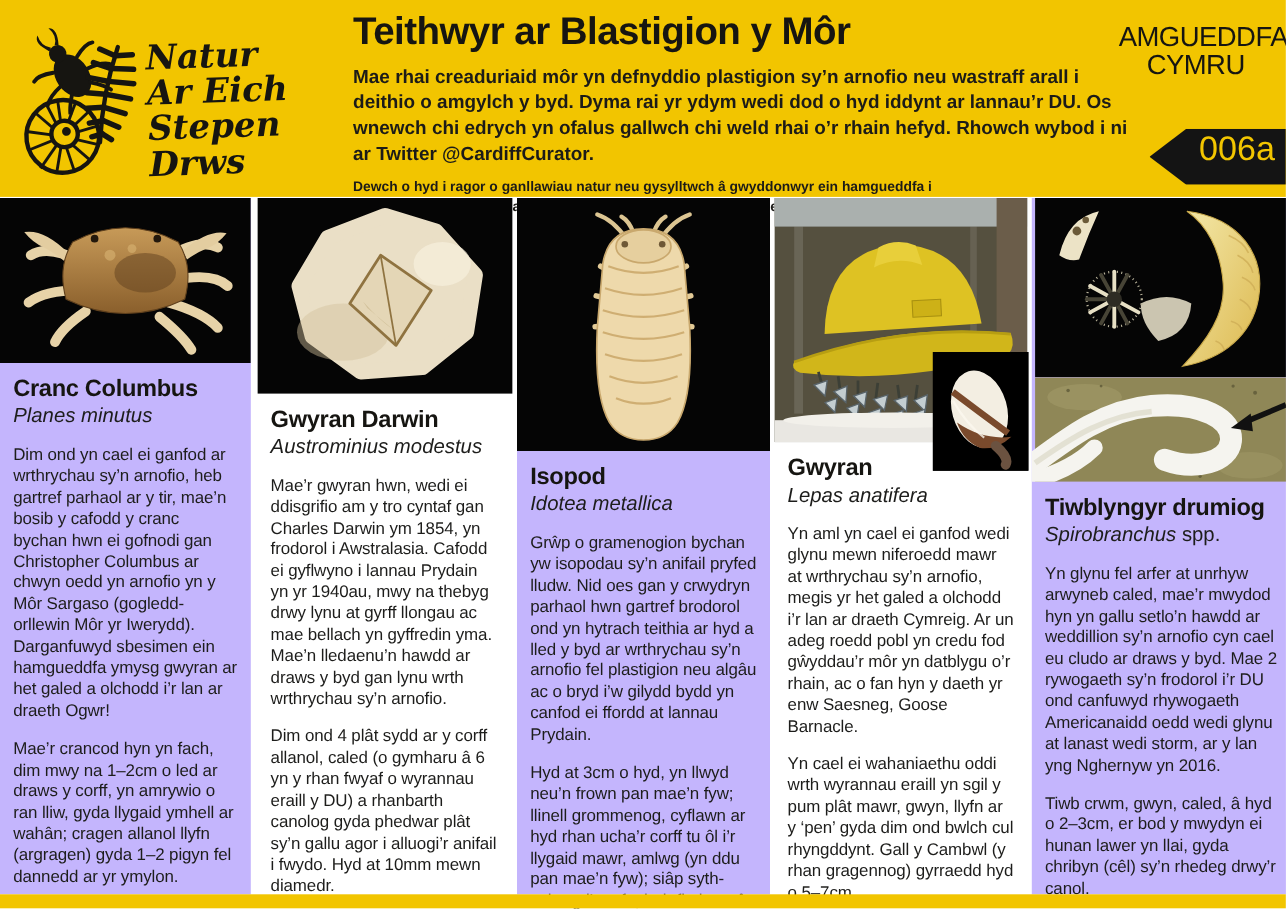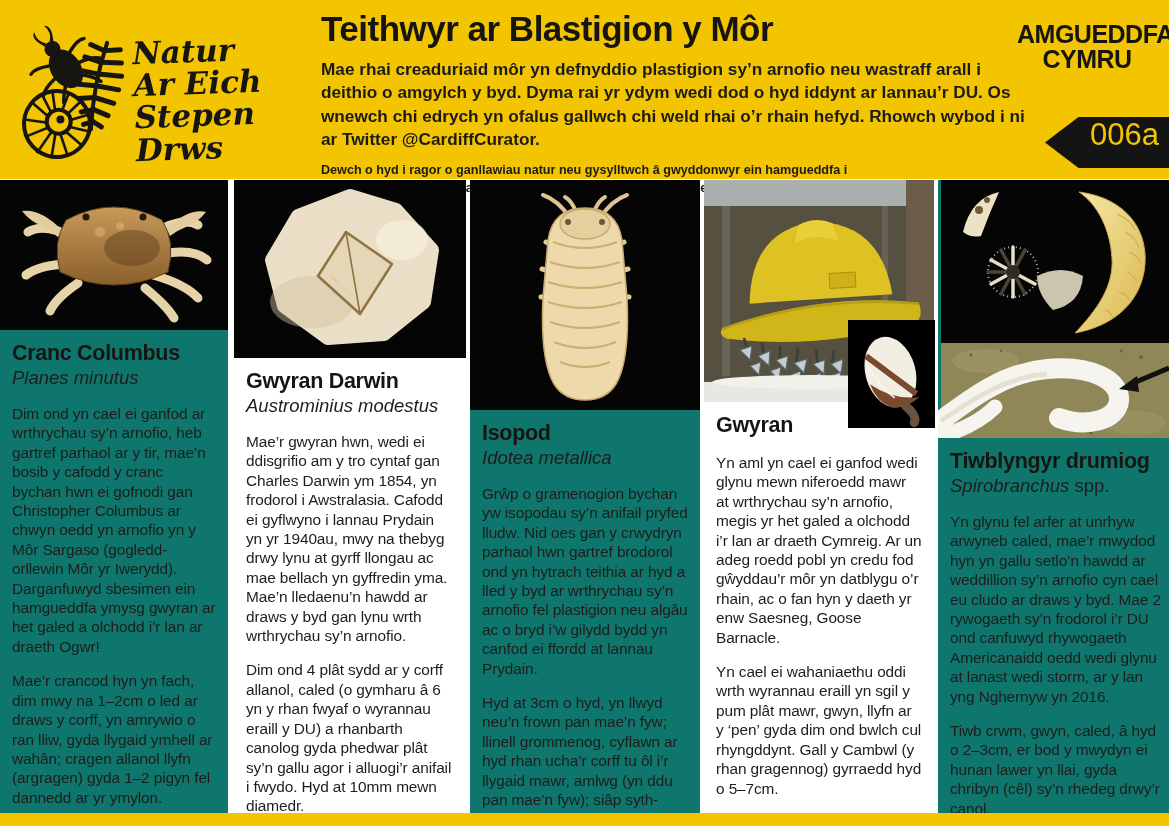--- a/index.html
+++ b/index.html
@@ -18,28 +18,28 @@
   .logo-text { position:absolute; left:126px; top:26px; font-family:"DejaVu Serif", serif;
     font-style:italic; font-weight:bold; color:#161511; line-height:1.04; transform:rotate(-2deg); }
   .logo-text .l1 { font-size:31px; }
   .logo-text .l2 { font-size:31px; }
   .logo-text .l3 { font-size:31px; }
   .header-text { position:absolute; left:321px; top:9px; width:712px; }
   .page-title { font-size:35px; font-weight:800; letter-spacing:-0.5px; color:#161511; margin-bottom:9px; }
   .page-intro { font-size:17.2px; font-weight:600; line-height:1.36; color:#1c1b18; }
   .page-help { margin-top:9px; font-size:12.6px; font-weight:600; line-height:1.45; max-width:540px; color:#1c1b18; }
   .brand { position:absolute; right:12px; top:22px; width:140px; text-align:center;
-    font-weight:700; font-size:25px; line-height:1.0; letter-spacing:-0.5px; color:#161511; }
+    font-weight:400; font-size:25px; line-height:1.0; letter-spacing:-0.5px; color:#161511; }
   .badge { position:absolute; right:0; top:117px; width:124px; height:51px; background:#141414;
     clip-path:polygon(0 50%, 27% 0, 100% 0, 100% 100%, 27% 100%);
     display:flex; align-items:flex-start; justify-content:flex-end; }
   .badge span { color:#F2C500; font-size:31px; padding-right:10px; }
   
   .col { position:absolute; top:180px; height:633px; }
-  .col-gray { background:#0f766e; }
+  .col-gray { background:#c4b5fd; }
   .col-white { background:#ffffff; }
   .col1 { left:0; width:228px; }
   .col2 { left:234px; width:232px; }
   .col3 { left:470px; width:230px; }
   .col4 { left:704px; width:230px; }
   .col5 { left:938px; width:237px; }
   .photo { display:block; width:100%; }
   .col-body { padding:11px 12px 0 12px; }
   .sp-name { font-size:21.5px; font-weight:800; letter-spacing:-0.3px; color:#161511; }
   .sp-latin { font-size:18.5px; font-style:italic; color:#1d1d1b; margin-top:1px; }
@@ -286,20 +286,21 @@
         <ellipse cx="43" cy="52" rx="25" ry="36" fill="#f3eee2"></ellipse>
         <path d="M20,58 Q38,80 64,84 Q48,92 34,86 Q21,76 20,58 Z" fill="#7a4a2c"></path>
         <path d="M24,30 Q42,54 62,80" stroke="#7a4a2c" stroke-width="6" fill="none"></path>
         <path d="M22,38 Q28,62 40,78" stroke="#fbf8ef" stroke-width="2" fill="none" opacity="0.8"></path>
         <path d="M48,88 q9,14 4,19" stroke="#6b5240" stroke-width="9" fill="none" stroke-linecap="round"></path>
       </g>
     </svg>
   </div>
   <div class="col-body">
     <div class="sp-name">Gwyran</div>
+    <div class="sp-latin">Lepas anatifera</div>
     <p>Yn aml yn cael ei ganfod wedi glynu mewn niferoedd mawr at wrthrychau sy’n arnofio, megis yr het galed a olchodd i’r lan ar draeth Cymreig. Ar un adeg roedd pobl yn credu fod gŵyddau’r môr yn datblygu o’r rhain, ac o fan hyn y daeth yr enw Saesneg, Goose Barnacle.</p>
     <p>Yn cael ei wahaniaethu oddi wrth wyrannau eraill yn sgil y pum plât mawr, gwyn, llyfn ar y ‘pen’ gyda dim ond bwlch cul rhyngddynt. Gall y Cambwl (y rhan gragennog) gyrraedd hyd o 5–7cm.</p>
   </div>
 </div>
 
 <div class="col col5 col-gray">
   <svg class="photo" width="231" height="163" viewBox="0 0 231 163">
     <defs>
         <linearGradient id="wormG" x1="0" y1="0" x2="1" y2="1">
       <stop offset="0" stop-color="#f4e9ab"></stop>

